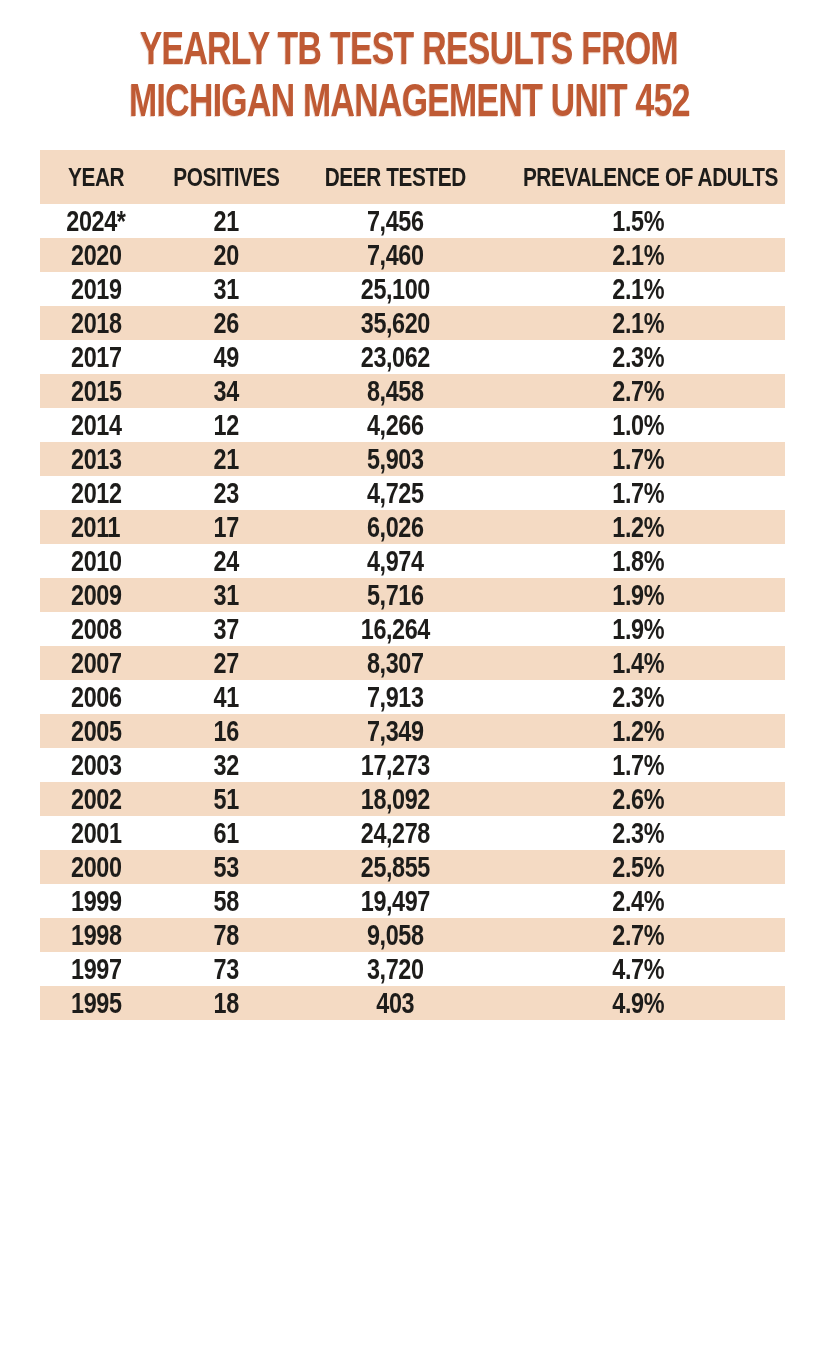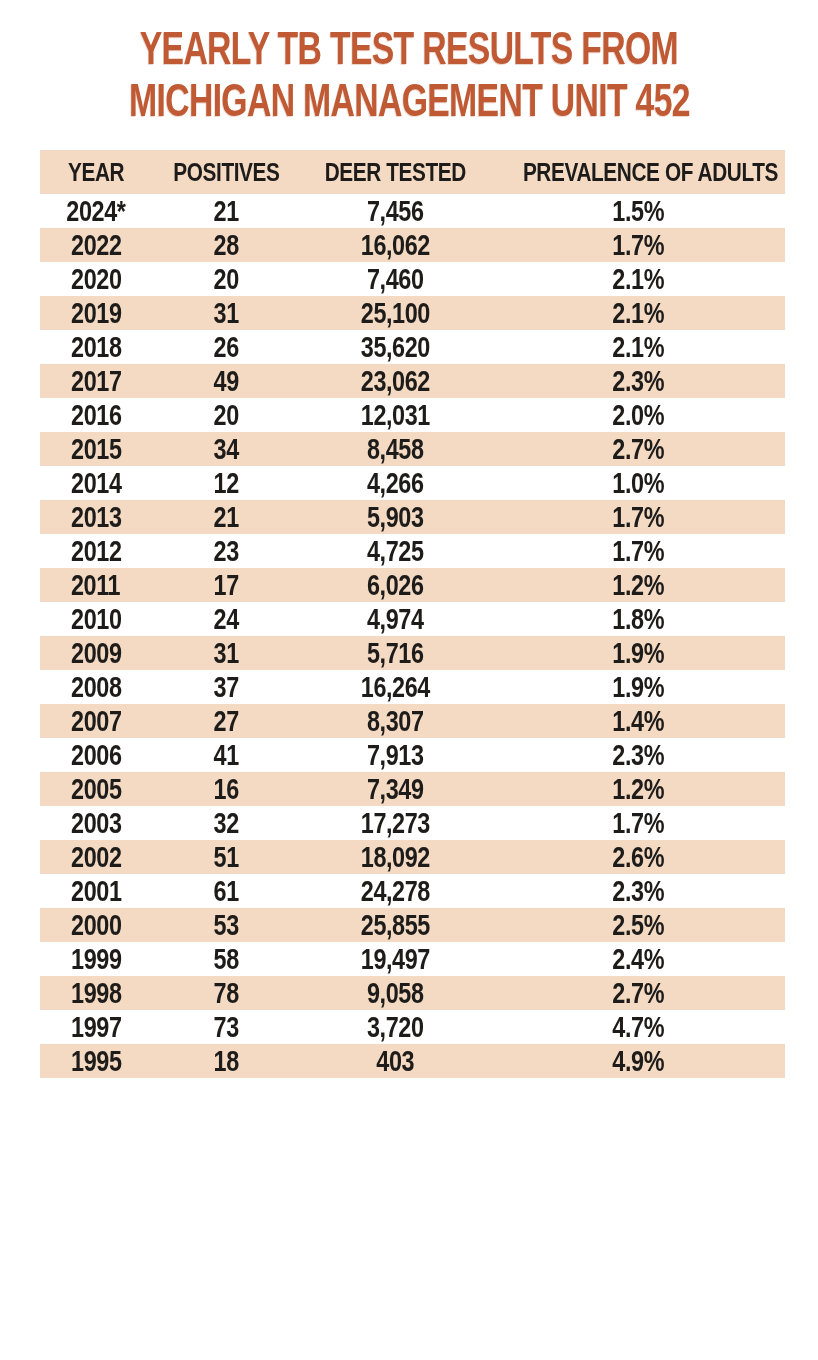--- a/index.html
+++ b/index.html
@@ -46,21 +46,21 @@
   table.results {
     position: absolute;
     left: 40px;
     top: 150px;
     width: 745px;
     border-collapse: collapse;
     table-layout: fixed;
   }
   thead tr {
     background: var(--stripe);
-    height: 44px;
+    height: 54px;
   }
   tbody tr { height: 26px; }
   tbody tr:nth-child(even) { background: var(--stripe); }
   th, td {
     padding: 0;
     text-align: center;
     vertical-align: middle;
     color: var(--ink);
     overflow: hidden;
   }
@@ -101,26 +101,20 @@
     </tr>
   </thead>
   <tbody>
       <tr>
         <td><span class="cond">2024*</span></td>
         <td><span class="cond">21</span></td>
         <td><span class="cond">7,456</span></td>
         <td><span class="cond">1.5%</span></td>
       </tr>
       <tr>
-        <td><span class="cond">2022</span></td>
-        <td><span class="cond">28</span></td>
-        <td><span class="cond">16,062</span></td>
-        <td><span class="cond">1.7%</span></td>
-      </tr>
-      <tr>
         <td><span class="cond">2020</span></td>
         <td><span class="cond">20</span></td>
         <td><span class="cond">7,460</span></td>
         <td><span class="cond">2.1%</span></td>
       </tr>
       <tr>
         <td><span class="cond">2019</span></td>
         <td><span class="cond">31</span></td>
         <td><span class="cond">25,100</span></td>
         <td><span class="cond">2.1%</span></td>
@@ -131,26 +125,20 @@
         <td><span class="cond">35,620</span></td>
         <td><span class="cond">2.1%</span></td>
       </tr>
       <tr>
         <td><span class="cond">2017</span></td>
         <td><span class="cond">49</span></td>
         <td><span class="cond">23,062</span></td>
         <td><span class="cond">2.3%</span></td>
       </tr>
       <tr>
-        <td><span class="cond">2016</span></td>
-        <td><span class="cond">20</span></td>
-        <td><span class="cond">12,031</span></td>
-        <td><span class="cond">2.0%</span></td>
-      </tr>
-      <tr>
         <td><span class="cond">2015</span></td>
         <td><span class="cond">34</span></td>
         <td><span class="cond">8,458</span></td>
         <td><span class="cond">2.7%</span></td>
       </tr>
       <tr>
         <td><span class="cond">2014</span></td>
         <td><span class="cond">12</span></td>
         <td><span class="cond">4,266</span></td>
         <td><span class="cond">1.0%</span></td>

